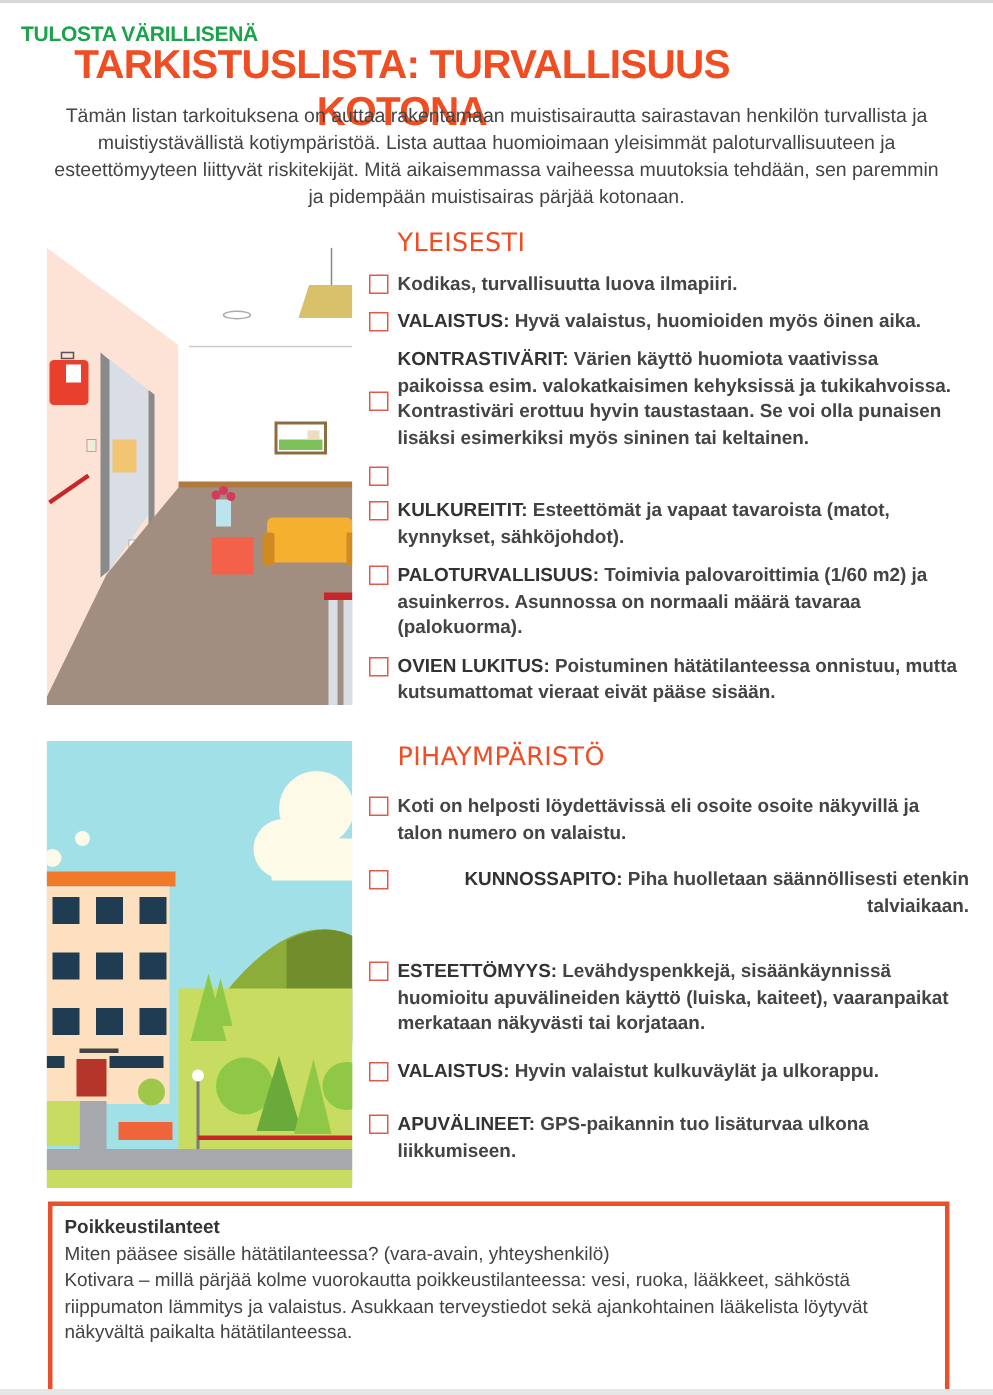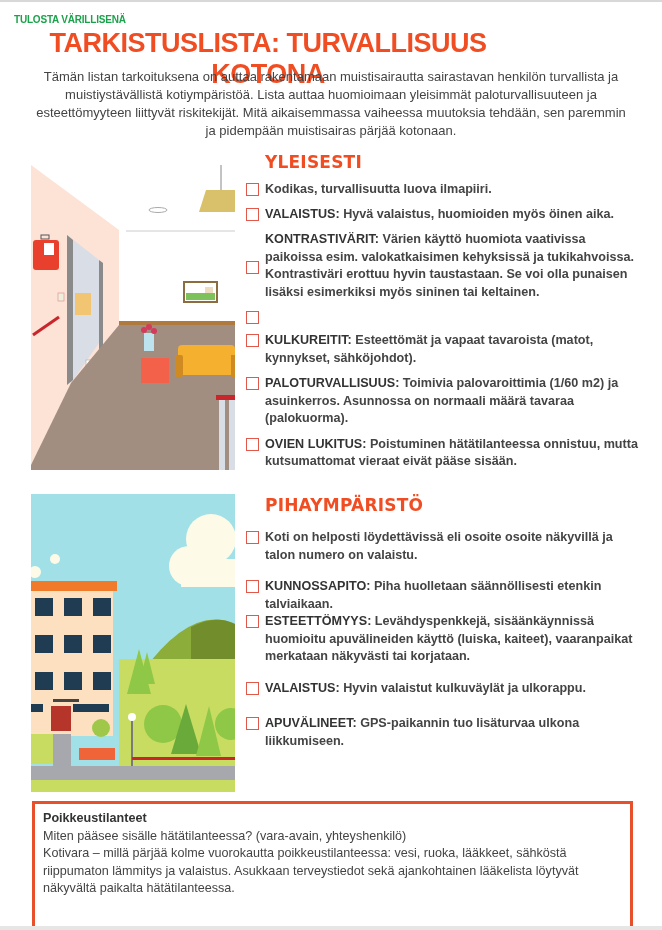--- a/index.html
+++ b/index.html
@@ -1,23 +1,23 @@
 <!DOCTYPE html>
 <html><head>
 <meta charset="utf-8">
 <style>
   * { box-sizing: border-box; margin: 0; padding: 0; }
   html, body { width: 662px; height: 930px; background: #ffffff; overflow: hidden; }
   body { font-family: "Liberation Sans", sans-serif; color: #3a3a3a; position: relative; }
   .topline { position: absolute; left: 0; top: 0; width: 662px; height: 2px; background: #d8d8d8; }
   .bottomline { position: absolute; left: 0; top: 926px; width: 662px; height: 4px; background: #e6e6e6; }
-  .print-note { position: absolute; left: 14px; top: 14px; font-size: 10px; font-weight: bold; color: #1aa34a; letter-spacing: -0.2px; }
+  .print-note { position: absolute; left: 14px; top: 14px; font-size: 14px; font-weight: bold; color: #1aa34a; letter-spacing: -0.2px; }
   .title { position: absolute; left: 0; width: 536px; top: 28px; text-align: center; font-size: 27px; font-weight: bold; color: #f04d23; letter-spacing: -0.5px; }
   .intro { position: absolute; left: 30px; width: 602px; top: 68px; text-align: center; font-size: 13px; line-height: 18px; color: #444; }
-  .section-title { position: absolute; left: 265px; font-size: 17px; font-weight: bold; color: #f04d23; font-family: "DejaVu Sans", sans-serif; letter-spacing: 0.2px; }
+  .section-title { position: absolute; left: 265px; font-size: 17px; font-weight: normal; color: #f04d23; font-family: "DejaVu Sans", sans-serif; letter-spacing: 0.2px; }
   .items { position: absolute; left: 246px; width: 400px; font-weight: bold; }
   .item { display: flex; align-items: flex-start; font-size: 12.6px; line-height: 17.5px; color: #444; }
   .cb { flex: 0 0 13px; width: 13px; height: 13px; border: 1.4px solid #e2584a; margin-top: 2px; margin-right: 6px; background: #fff; cursor: pointer; }
   .item b { color: #333; }
   .illus { position: absolute; overflow: hidden; }
   .emergency { position: absolute; left: 32px; top: 801px; width: 601px; height: 132px; border: 3px solid #e8502c; padding: 6px 8px; font-size: 12.6px; line-height: 17.5px; color: #444; }
   .emergency .eh { font-weight: bold; color: #333; }
 </style>
 </head>
 <body>
@@ -145,21 +145,21 @@
     <span><b>OVIEN LUKITUS:</b><span> Poistuminen hätätilanteessa onnistuu, mutta kutsumattomat vieraat eivät pääse sisään.</span></span>
   </div>
 </div>
 
 <h2 class="section-title" style="top:495px;">PIHAYMPÄRISTÖ</h2>
 <div class="items" style="top:529px;">
   <div class="item" style="margin-bottom:14px;">
     <span class="cb"></span>
     <span><b></b><span>Koti on helposti löydettävissä eli osoite osoite näkyvillä ja talon numero on valaistu.</span></span>
   </div>
-  <div class="item" style="margin-bottom:0;">
+  <div class="item" style="margin-bottom:26px;text-align:right;">
     <span class="cb"></span>
     <span><b>KUNNOSSAPITO:</b><span> Piha huolletaan säännöllisesti etenkin talviaikaan.</span></span>
   </div>
   <div class="item" style="margin-bottom:14px;">
     <span class="cb"></span>
     <span><b>ESTEETTÖMYYS:</b><span> Levähdyspenkkejä, sisäänkäynnissä huomioitu apuvälineiden käyttö (luiska, kaiteet), vaaranpaikat merkataan näkyvästi tai korjataan.</span></span>
   </div>
   <div class="item" style="margin-bottom:18px;">
     <span class="cb"></span>
     <span><b>VALAISTUS:</b><span> Hyvin valaistut kulkuväylät ja ulkorappu.</span></span>

